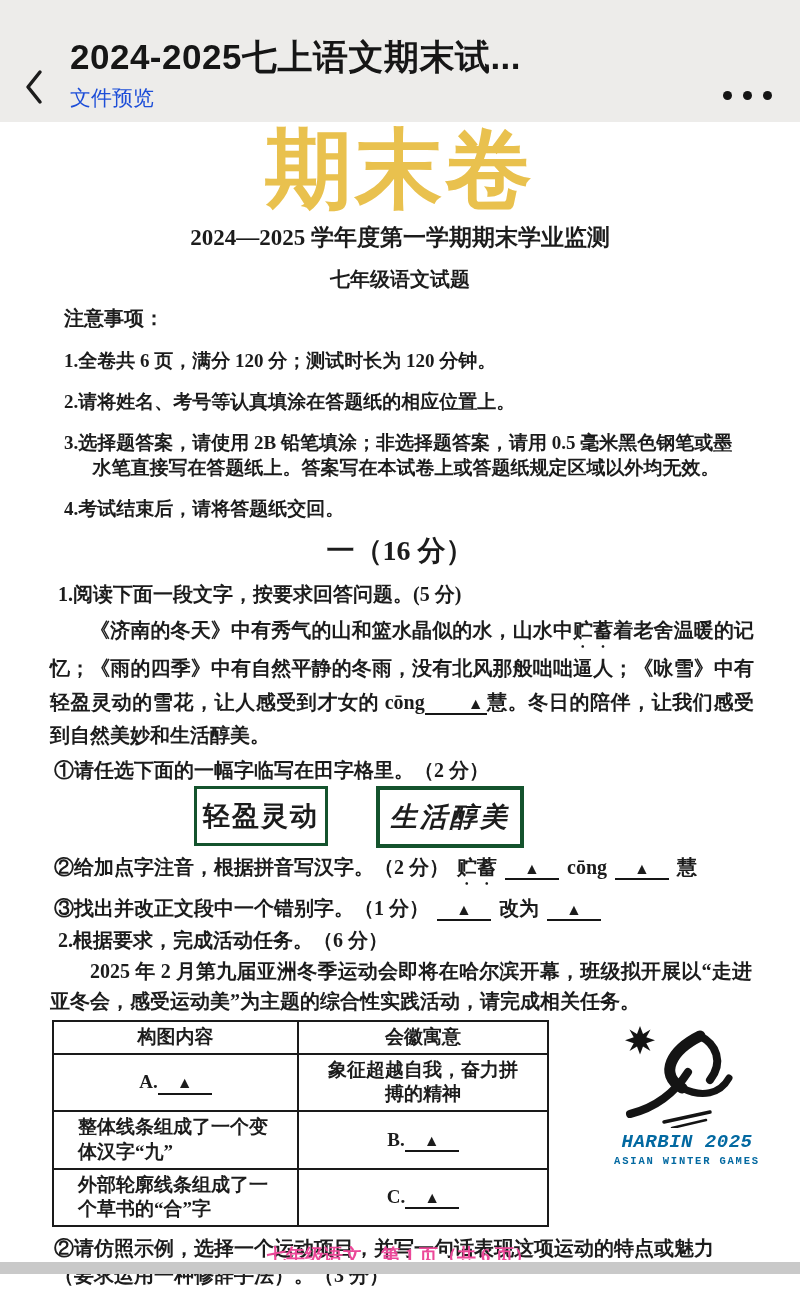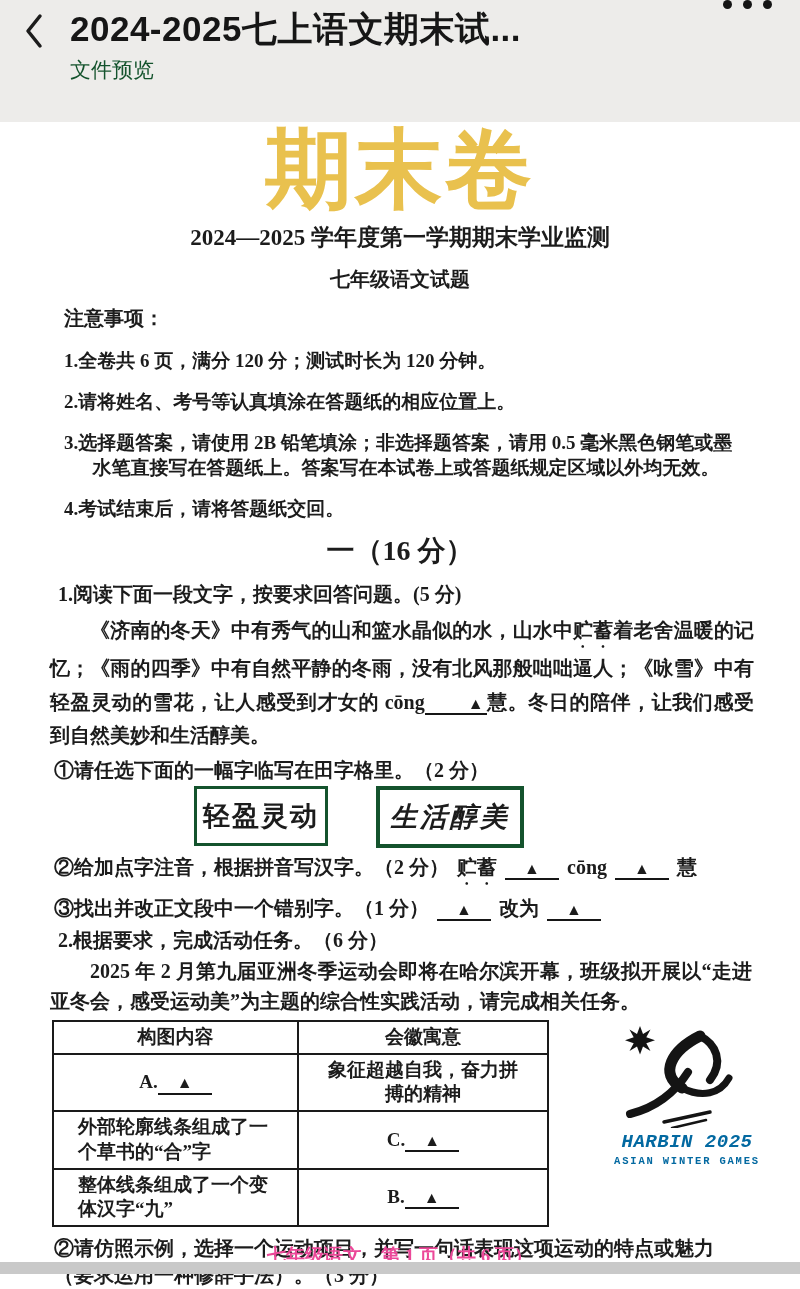--- a/index.html
+++ b/index.html
@@ -1,25 +1,25 @@
 <!DOCTYPE html>
 <html><head>
 <meta charset="utf-8">
 <style>
   * { margin:0; padding:0; box-sizing:border-box; }
   html,body { width:800px; background:#fff; }
   body { font-family:"Liberation Serif","DejaVu Serif",serif; color:#1c1c1c; }
   .screen { width:800px; height:1289px; overflow:hidden; display:flex; flex-direction:column; background:#fff; }
 
   
-  .appbar { height:122px; background:#edecea; display:flex; align-items:flex-start; padding:6px 24px 10px 24px; flex:none; font-family:"Liberation Sans",sans-serif; }
+  .appbar { height:122px; background:#edecea; display:flex; align-items:flex-end; padding:6px 24px 10px 24px; flex:none; font-family:"Liberation Sans",sans-serif; }
   .back-btn { width:34px; height:50px; display:flex; align-items:center; justify-content:flex-start; cursor:pointer; }
   .titles { flex:1; margin-left:12px; overflow:hidden; }
   .appbar-title { font-size:35px; font-weight:700; color:#161616; white-space:nowrap; overflow:hidden; letter-spacing:0.5px; }
-  .appbar-sub { font-size:21px; color:#14532d; margin-top:3px; }
+  .appbar-sub { font-size:21px; color:#1d4ed8; margin-top:3px; }
   .menu-btn { display:flex; gap:11px; align-items:center; padding:12px 4px; margin-top:-18px; cursor:pointer; }
   .dot { width:9px; height:9px; border-radius:50%; background:#151515; }
 
   
   .page { position:relative; flex:1; background:#fff; overflow:hidden; }
   .banner { margin-top:2px; text-align:center; font-family:"Liberation Sans",sans-serif; font-weight:800; font-size:87px; line-height:1.03; color:#e9c14e; letter-spacing:3px; }
   .exam-title { text-align:center; font-size:23px; font-weight:700; margin-top:8px; }
   .exam-sub { text-align:center; font-size:20px; font-weight:700; margin-top:13px; }
 
   .notice { margin:12px 60px 0 64px; font-size:19px; font-weight:600; }
@@ -141,26 +141,26 @@
         <tbody>
             <tr>
           <th>构图内容</th>
           <th>会徽寓意</th>
         </tr>
         <tr>
           <td class="cell-c"><span>A.</span><span class="blank">▲</span></td>
           <td class="cell-c">象征超越自我，奋力拼搏的精神</td>
         </tr>
         <tr>
+          <td>整体线条组成了一个变体汉字“九”</td>
+          <td class="cell-c"><span>B.</span><span class="blank">▲</span></td>
+        </tr>
+        <tr>
           <td>外部轮廓线条组成了一个草书的“合”字</td>
           <td class="cell-c"><span>C.</span><span class="blank">▲</span></td>
-        </tr>
-        <tr>
-          <td>整体线条组成了一个变体汉字“九”</td>
-          <td class="cell-c"><span>B.</span><span class="blank">▲</span></td>
         </tr>
       </tbody>
         </table>
 
       <div class="logo-wrap">
         <svg width="170" height="106" viewBox="0 0 170 106">
           <path d="M38 4 l3 8 7.5-4.5 -4.2 7.7 8.7 3 -8.7 3 4.2 7.7 -7.5-4.5 -3 8 -3-8 -7.5 4.5 4.2-7.7 -8.7-3 8.7-3 -4.2-7.7 7.5 4.5 z" fill="#141414"></path>
           <path d="M98 14 C 70 28, 56 52, 80 66" fill="none" stroke="#141414" stroke-width="11" stroke-linecap="round"></path>
           <path d="M98 14 C 114 22, 122 40, 108 58" fill="none" stroke="#141414" stroke-width="8" stroke-linecap="round"></path>
           <path d="M80 66 C 100 76, 118 72, 127 56" fill="none" stroke="#141414" stroke-width="7" stroke-linecap="round"></path>

